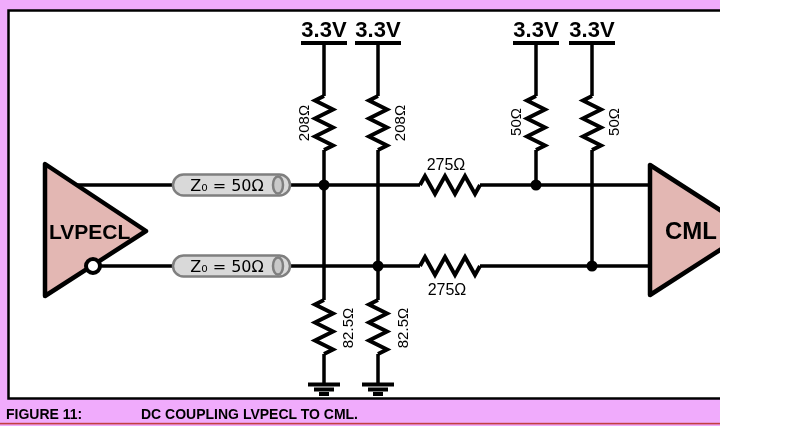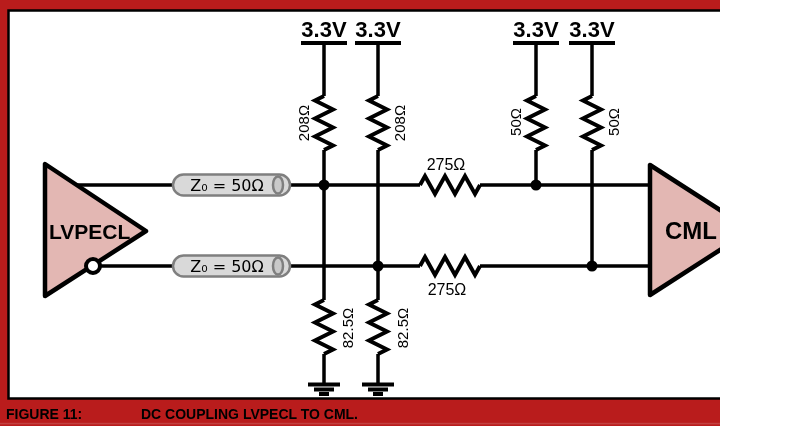--- a/index.html
+++ b/index.html
@@ -1,16 +1,16 @@
 <!DOCTYPE html>
 <html><head>
 <meta charset="utf-8">
 <style>
   html,body{margin:0;padding:0;background:#ffffff;}
-  .stage{position:relative;width:720px;height:426px;background:#b91c1c;overflow:hidden;
+  .stage{position:relative;width:720px;height:426px;background:#f0abfc;overflow:hidden;
          font-family:"Liberation Sans",sans-serif;}
   svg{display:block;}
   text{fill:#000;}
   .wire{stroke:#000;stroke-width:3.5;fill:none;}
   .res{stroke:#000;stroke-width:4;fill:none;stroke-linejoin:miter;}
   .bar{stroke:#000;stroke-width:4;fill:none;}
   .gnd{stroke:#000;stroke-width:4;fill:none;}
   .tri{stroke:#000;stroke-width:4.5;stroke-linejoin:round;}
   .cap{stroke:#7f7f7f;stroke-width:2.5;}
   .lbl{font-size:15px;font-family:"Liberation Sans",sans-serif;}

